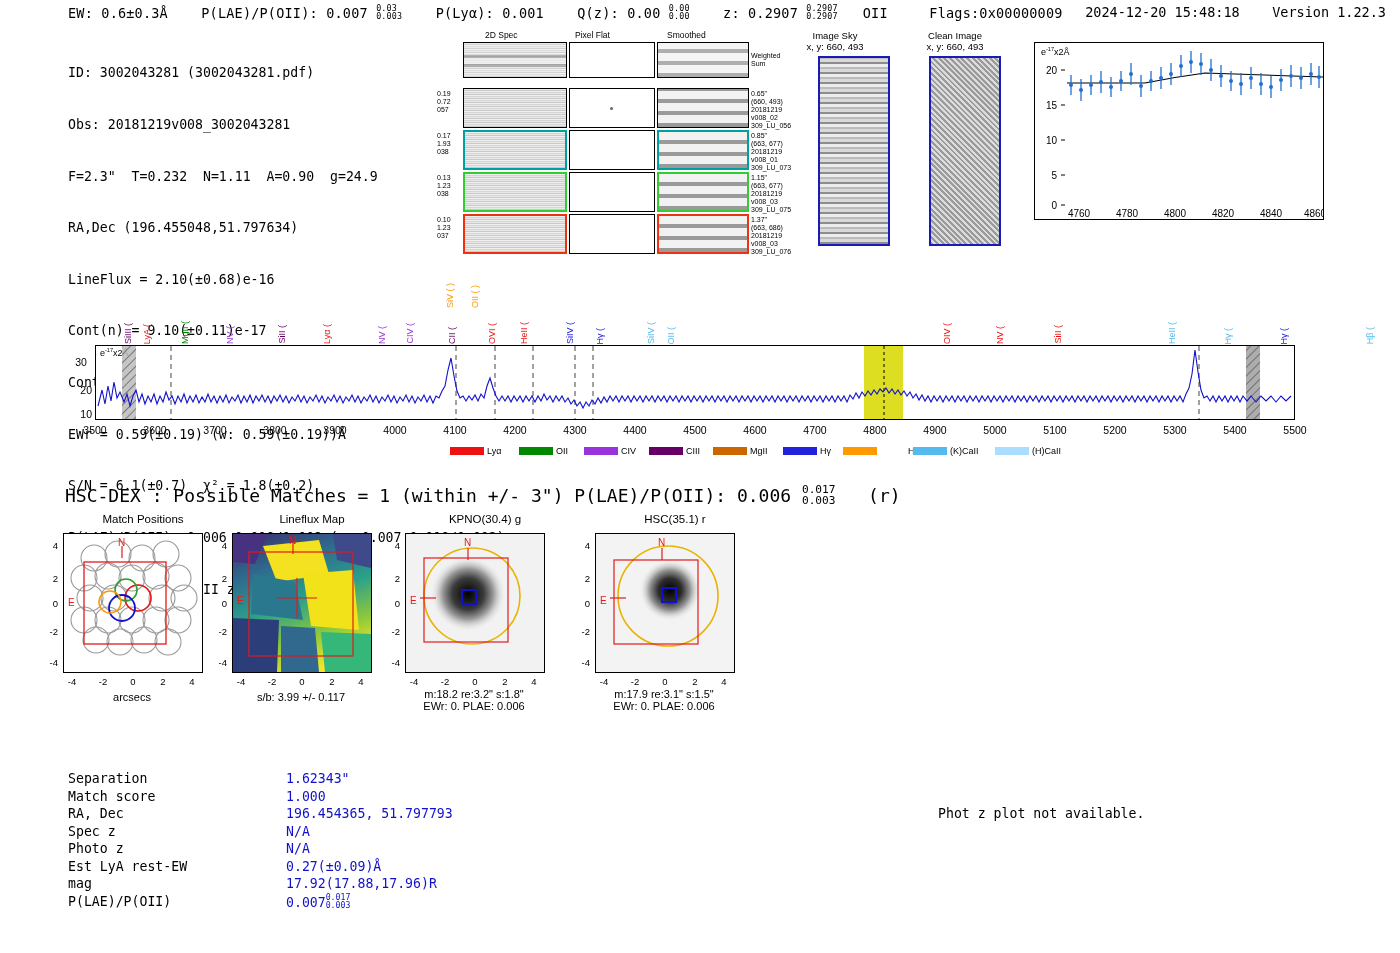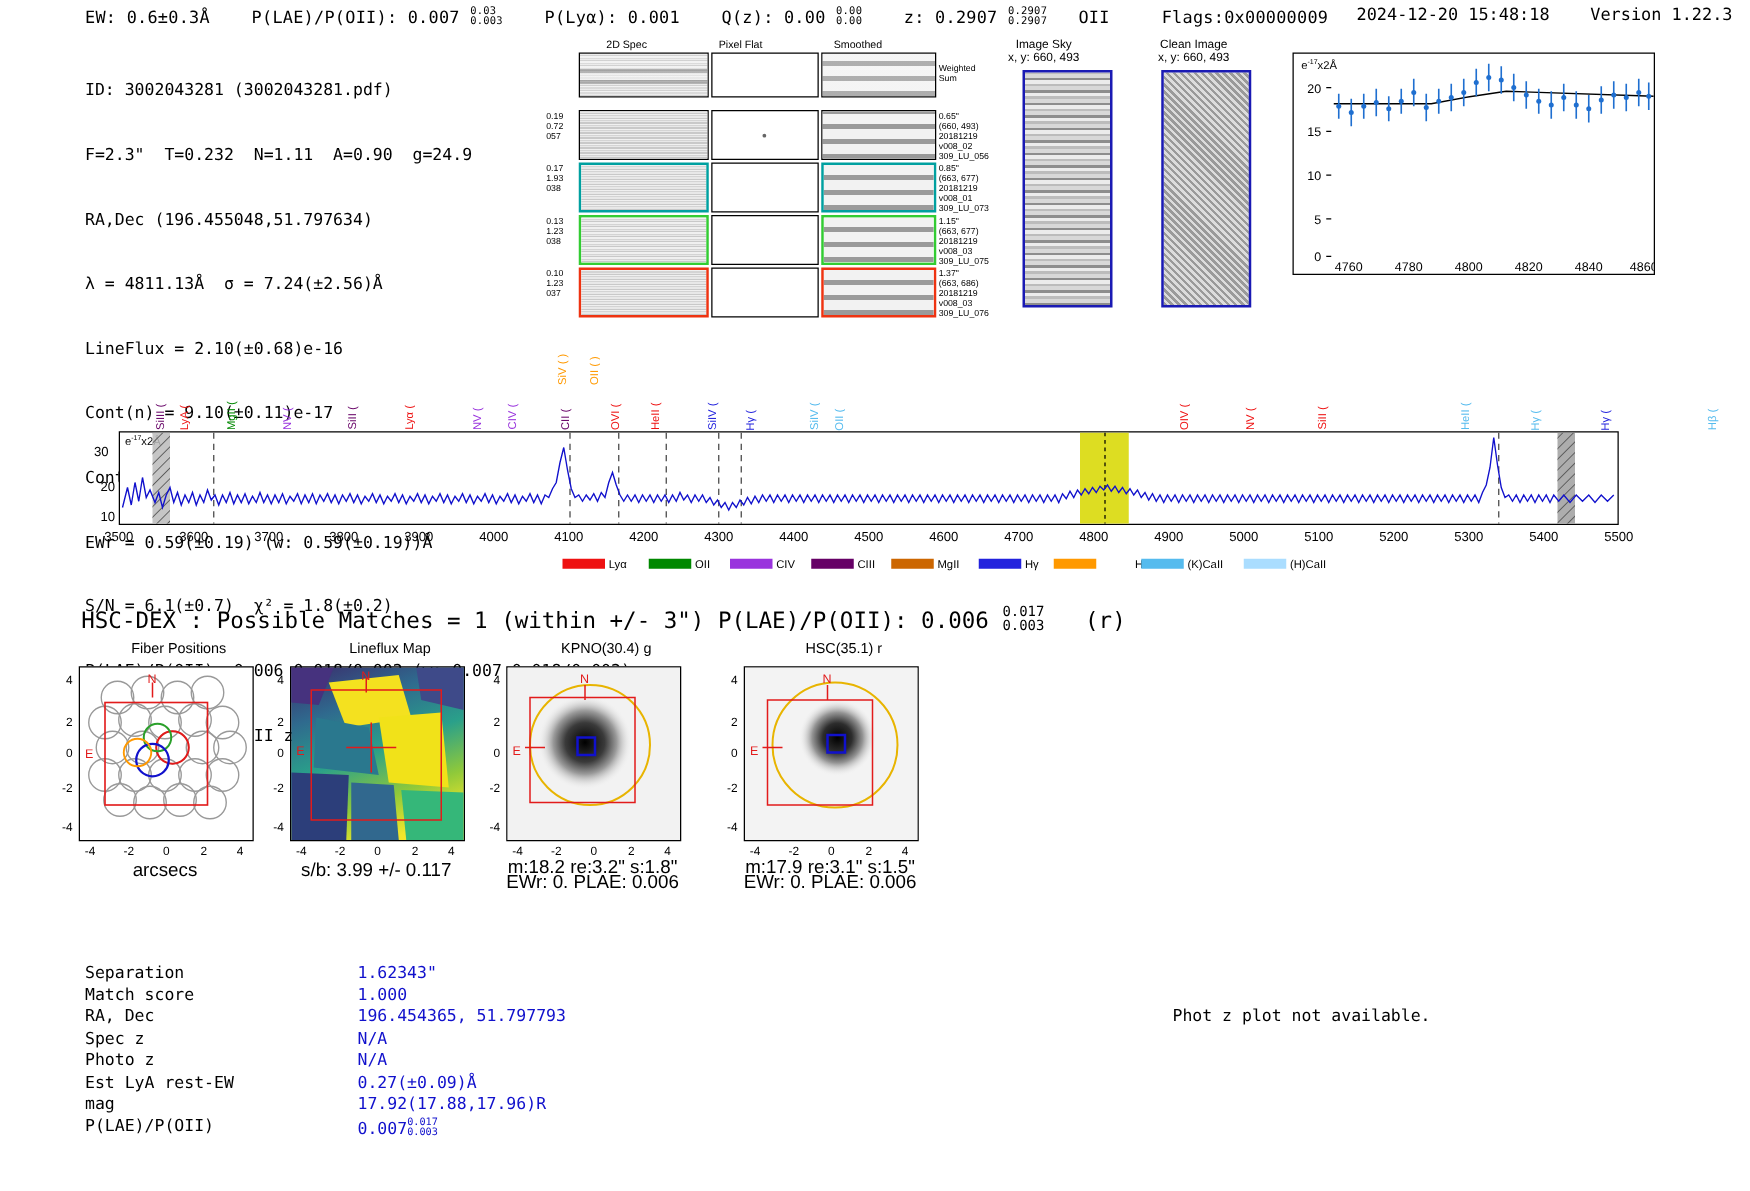--- a/index.html
+++ b/index.html
@@ -43,21 +43,21 @@
   #legend{position:absolute;left:95px;top:446px;width:1200px;height:12px;}
   .lg-item{position:absolute;font-size:9px;font-family:"Liberation Sans",sans-serif;}
   .lg-sw{position:absolute;height:8px;width:34px;top:1px;}
 
   
   #hsc-line{left:65px;top:484px;font-size:18px;white-space:nowrap;}
 
   
   .imgpanel{position:absolute;width:140px;height:140px;border:1px solid #000;box-sizing:border-box;background:#fff;}
   .ip-title{position:absolute;width:180px;text-align:center;font-size:11.5px;font-family:"Liberation Sans",sans-serif;}
-  .ip-cap{position:absolute;width:200px;text-align:center;font-size:15px;font-family:"Liberation Sans",sans-serif;line-height:12px;}
+  .ip-cap{position:absolute;width:200px;text-align:center;font-size:11px;font-family:"Liberation Sans",sans-serif;line-height:12px;}
   .ax-n{position:absolute;font-size:9.5px;font-family:"Liberation Sans",sans-serif;}
   .ax-n.x{transform:translateX(-50%);}
   .ax-n.y{transform:translateY(-50%);text-align:right;}
 
   
   #bottom-table{left:68px;top:770px;font-size:13.2px;line-height:17.5px;}
   #bottom-table .k{position:absolute;left:0;white-space:nowrap;}
   #bottom-table .v{position:absolute;left:218px;color:#1111cc;white-space:nowrap;}
   #photz{left:938px;top:806px;font-size:13.2px;color:#000;}
 </style>
@@ -90,23 +90,23 @@
 </div>
 
 <div class="abs mono" id="header-date">
   <span>2024-12-20 15:48:18</span>
   <span>&nbsp;&nbsp;</span>
   <span>Version 1.22.3</span>
 </div>
 
 <div class="abs mono" id="info-block">
   <div>ID: 3002043281 (3002043281.pdf)</div>
+  <div>Obs: 20181219v008_3002043281</div>
   <div>F=2.3"  T=0.232  N=1.11  A=0.90  g=24.9</div>
   <div>RA,Dec (196.455048,51.797634)</div>
-  <div>λ = 4811.13Å  σ = 7.24(±2.56)Å</div>
   <div>LineFlux = 2.10(±0.68)e-16</div>
   <div>Cont(n) = 9.10(±0.11)e-17</div>
   <div>Cont(w) = 9.10(±0.01)e-17 (gmag 19.32 19.32/19.32)</div>
   <div>EWr = 0.59(±0.19) (w: 0.59(±0.19))Å</div>
   <div>S/N = 6.1(±0.7)  χ² = 1.8(±0.2)</div>
   <div>P(LAE)/P(OII): 0.006 0.018/0.002 (w: 0.007 0.018/0.002)</div>
   <div>LyA z = 2.9576  OII z = 0.2906</div>
 </div>
 
 <div class="abs" id="spec2d">
@@ -431,21 +431,21 @@
 
 <div class="abs mono" id="hsc-line">
   <span>HSC-DEX : Possible Matches = 1 (within +/- 3")  P(LAE)/P(OII): 0.006</span>
   <span class="frac">
     <span>0.017</span><span>0.003</span>
   </span>
   <span>&nbsp;</span>
   <span>(r)</span>
 </div>
 
-<div class="abs ip-title" style="left:53px;top:513px;">Fiber Positions</div>
+<div class="abs ip-title" style="left:53px;top:513px;">Match Positions</div>
 <div class="imgpanel" style="left:63px;top:533px;">
   <svg width="138" height="138" viewBox="0 0 138 138" style="position:absolute;left:0;top:0;">
     <g stroke="#999" fill="none" stroke-width="1.1">
       <circle cx="30" cy="24" r="13"></circle>
         <circle cx="54" cy="20" r="13"></circle>
         <circle cx="78" cy="24" r="13"></circle>
         <circle cx="102" cy="20" r="13"></circle>
       <circle cx="20" cy="44" r="13"></circle>
         <circle cx="44" cy="42" r="13"></circle>
         <circle cx="68" cy="44" r="13"></circle>

